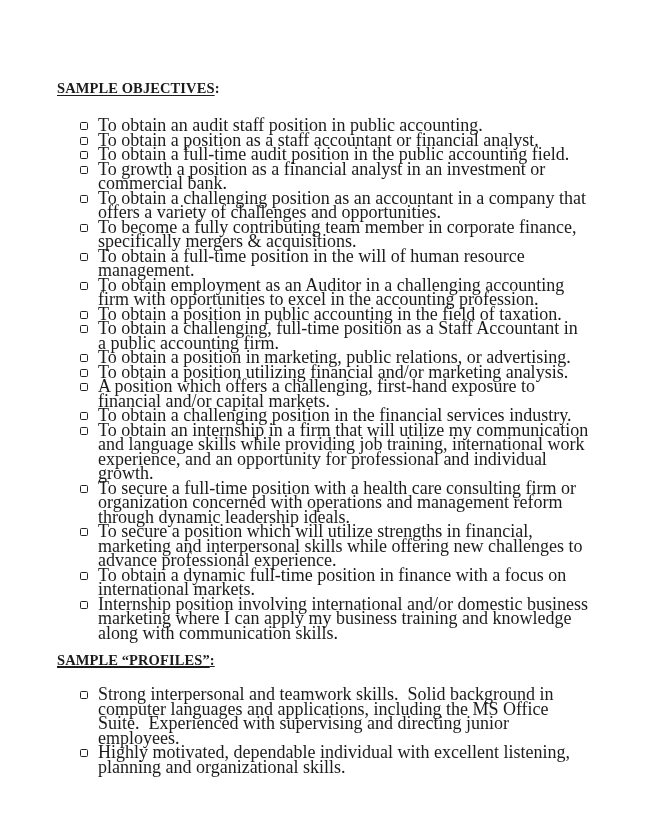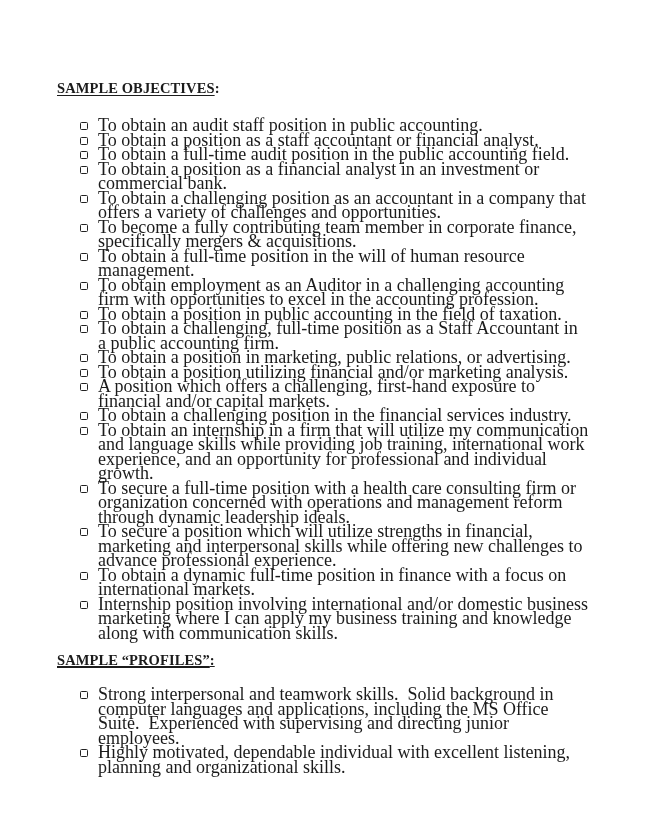--- a/index.html
+++ b/index.html
@@ -79,21 +79,21 @@
       <li>
           <span class="bullet"></span>
           <span class="item-text">To obtain a position as a staff accountant or financial analyst.</span>
         </li>
       <li>
           <span class="bullet"></span>
           <span class="item-text">To obtain a full-time audit position in the public accounting field.</span>
         </li>
       <li>
           <span class="bullet"></span>
-          <span class="item-text">To obtain a position as a financial analyst in an investment or commercial bank.</span>
+          <span class="item-text">To growth a position as a financial analyst in an investment or commercial bank.</span>
         </li>
       <li>
           <span class="bullet"></span>
           <span class="item-text">To obtain a challenging position as an accountant in a company that offers a variety of challenges and opportunities.</span>
         </li>
       <li>
           <span class="bullet"></span>
           <span class="item-text">To become a fully contributing team member in corporate finance, specifically mergers &amp; acquisitions.</span>
         </li>
       <li>

